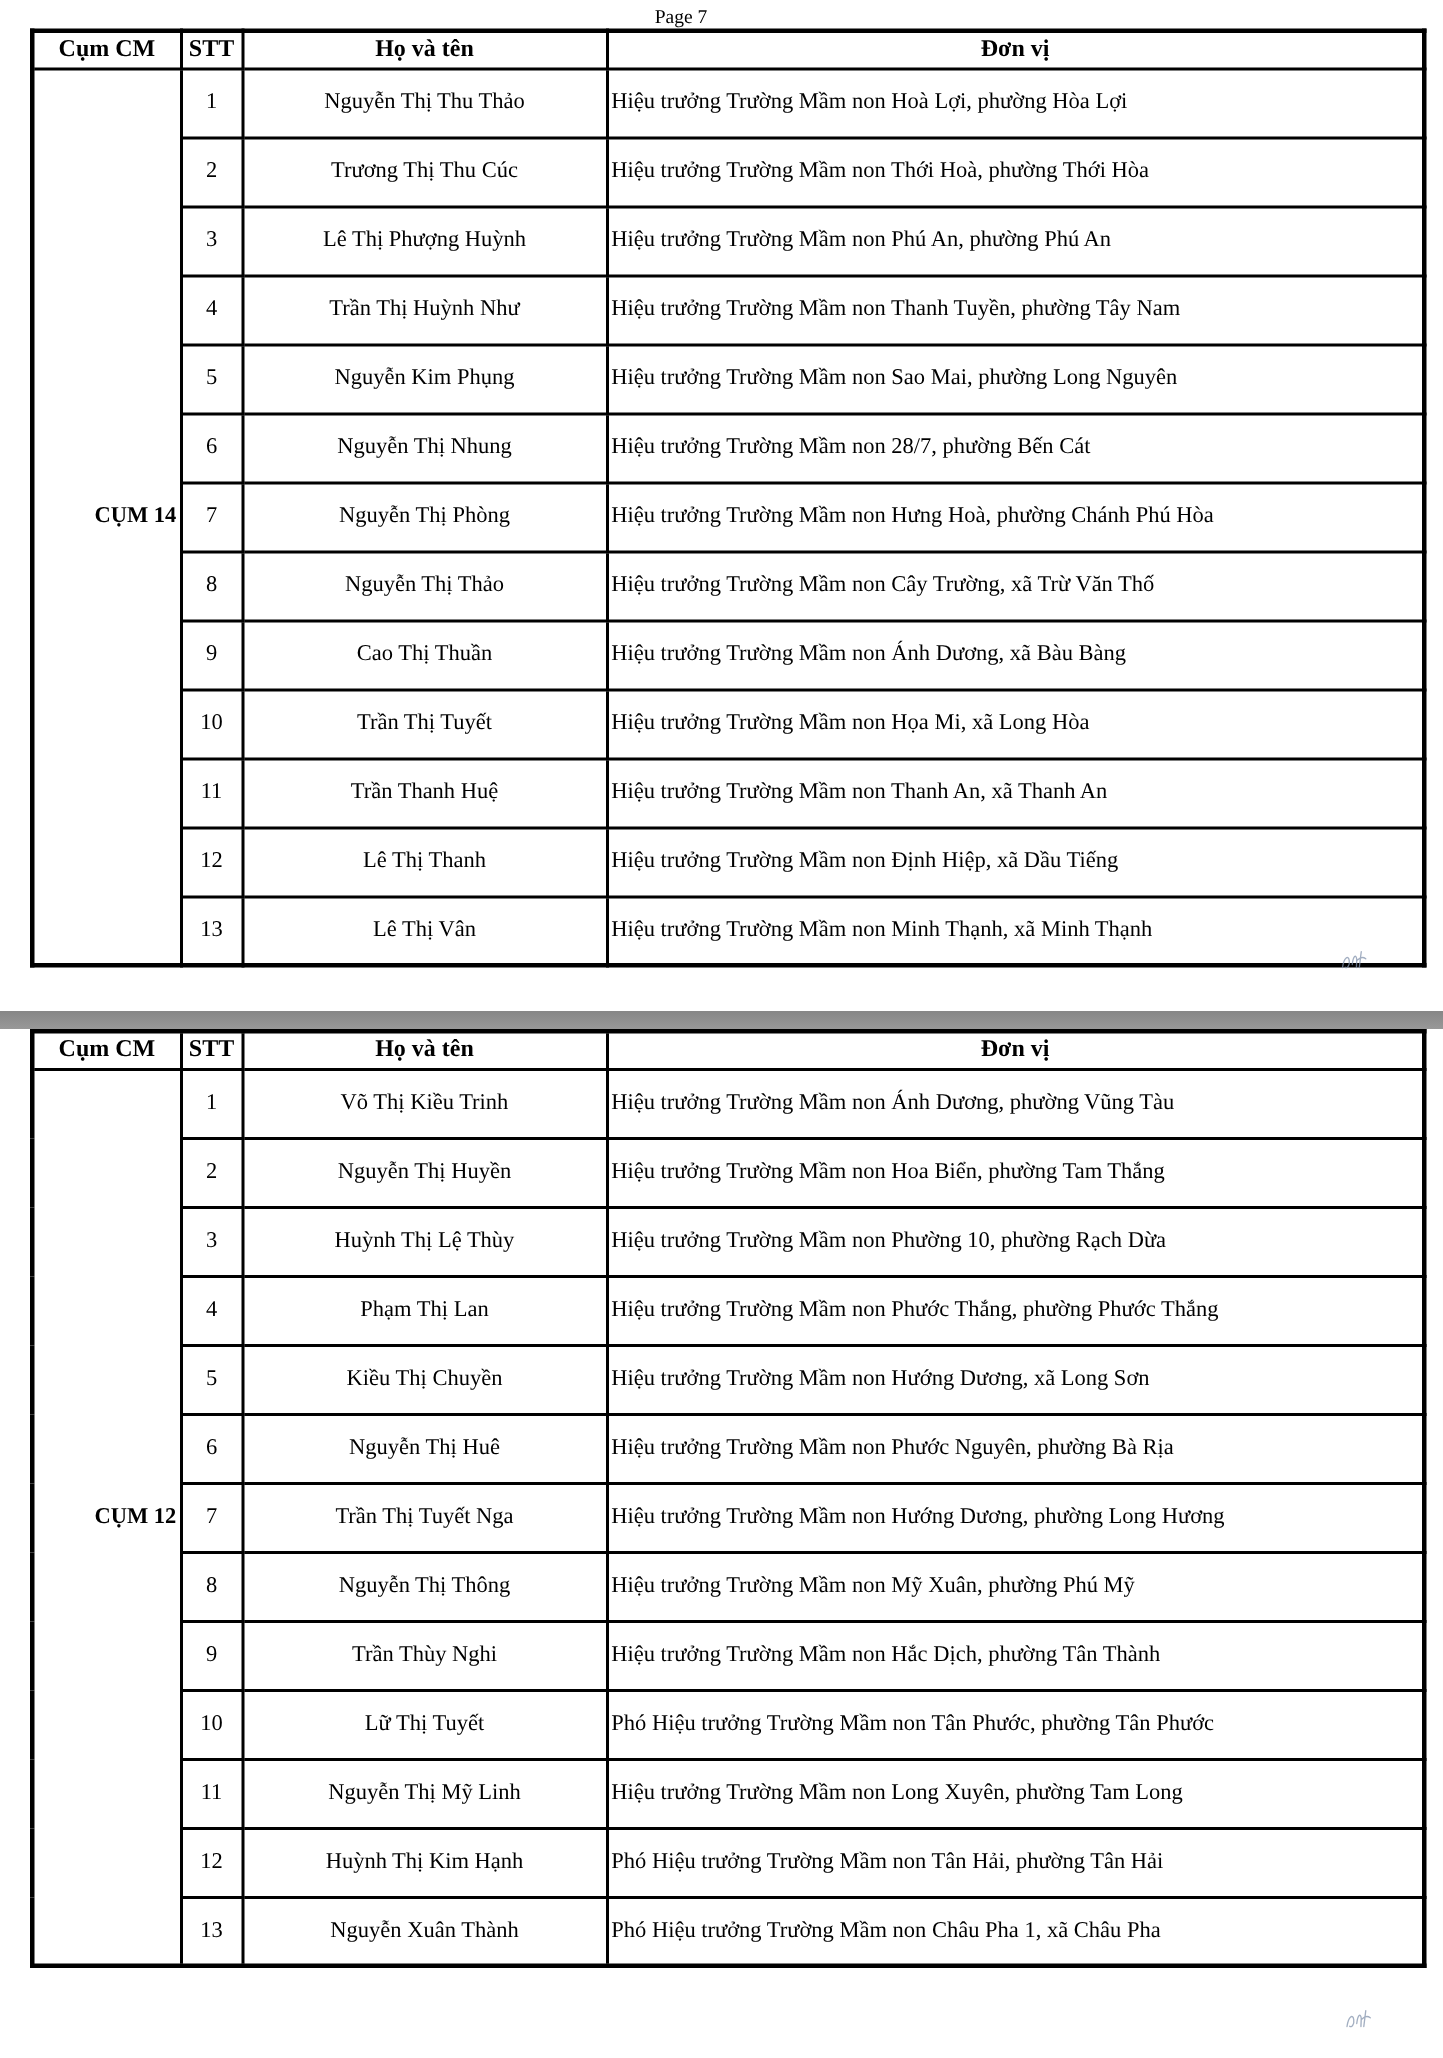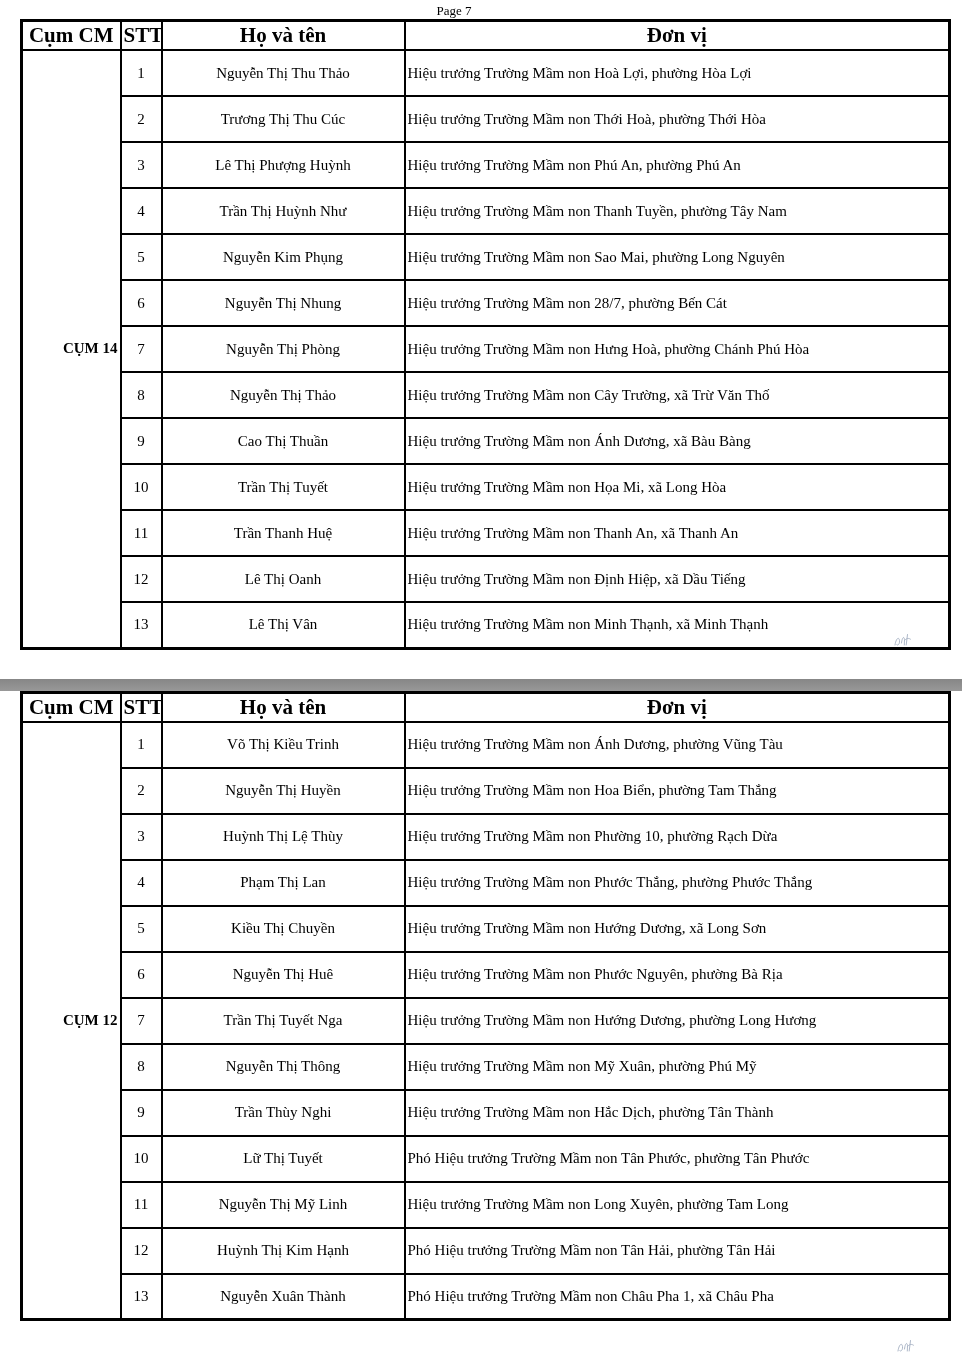--- a/index.html
+++ b/index.html
@@ -30,21 +30,21 @@
     border: 3px solid #000;
   }
   col.c-cluster { width: 99px; }
   col.c-stt     { width: 41px; }
   col.c-name    { width: 243px; }
   col.c-unit    { width: 545px; }
 
   table.roster th {
     border: 2px solid #000;
     font-weight: bold;
-    font-size: 21px;
+    font-size: 16px;
     height: 25px;
     text-align: center;
     vertical-align: middle;
     padding: 1px 2px;
   }
   table.roster td {
     border: 2px solid #000;
     font-size: 15px;
     height: 46px;
     vertical-align: middle;
@@ -146,21 +146,21 @@
             <td class="name-cell">Trần Thị Tuyết</td>
             <td class="unit-cell">Hiệu trưởng Trường Mầm non Họa Mi, xã Long Hòa</td>
           </tr>
           <tr>
             <td class="stt-cell">11</td>
             <td class="name-cell">Trần Thanh Huệ</td>
             <td class="unit-cell">Hiệu trưởng Trường Mầm non Thanh An, xã Thanh An</td>
           </tr>
           <tr>
             <td class="stt-cell">12</td>
-            <td class="name-cell">Lê Thị Oanh</td>
+            <td class="name-cell">Lê Thị Thanh</td>
             <td class="unit-cell">Hiệu trưởng Trường Mầm non Định Hiệp, xã Dầu Tiếng</td>
           </tr>
           <tr>
             <td class="stt-cell">13</td>
             <td class="name-cell">Lê Thị Vân</td>
             <td class="unit-cell">Hiệu trưởng Trường Mầm non Minh Thạnh, xã Minh Thạnh</td>
           </tr>
         </tbody>
     </table>
   </section>

